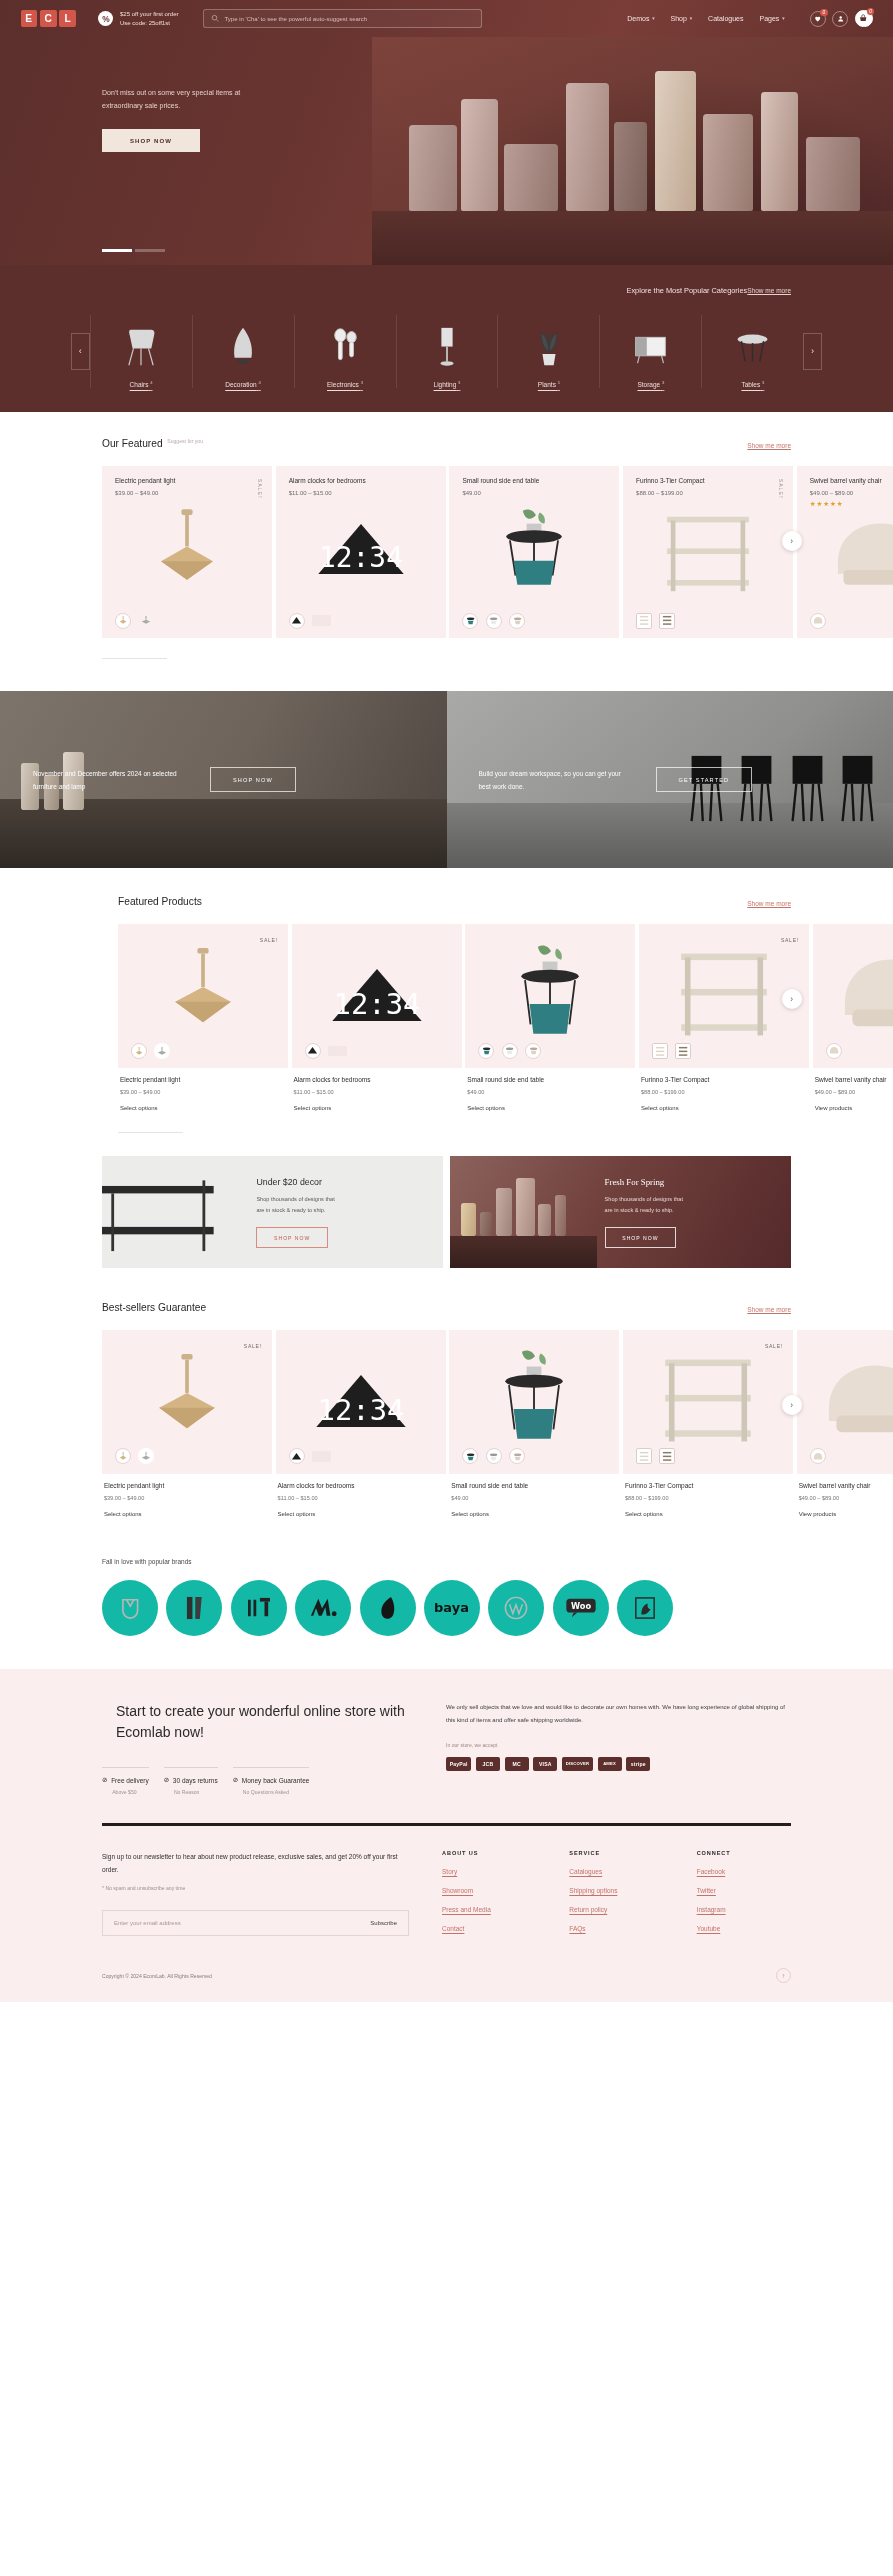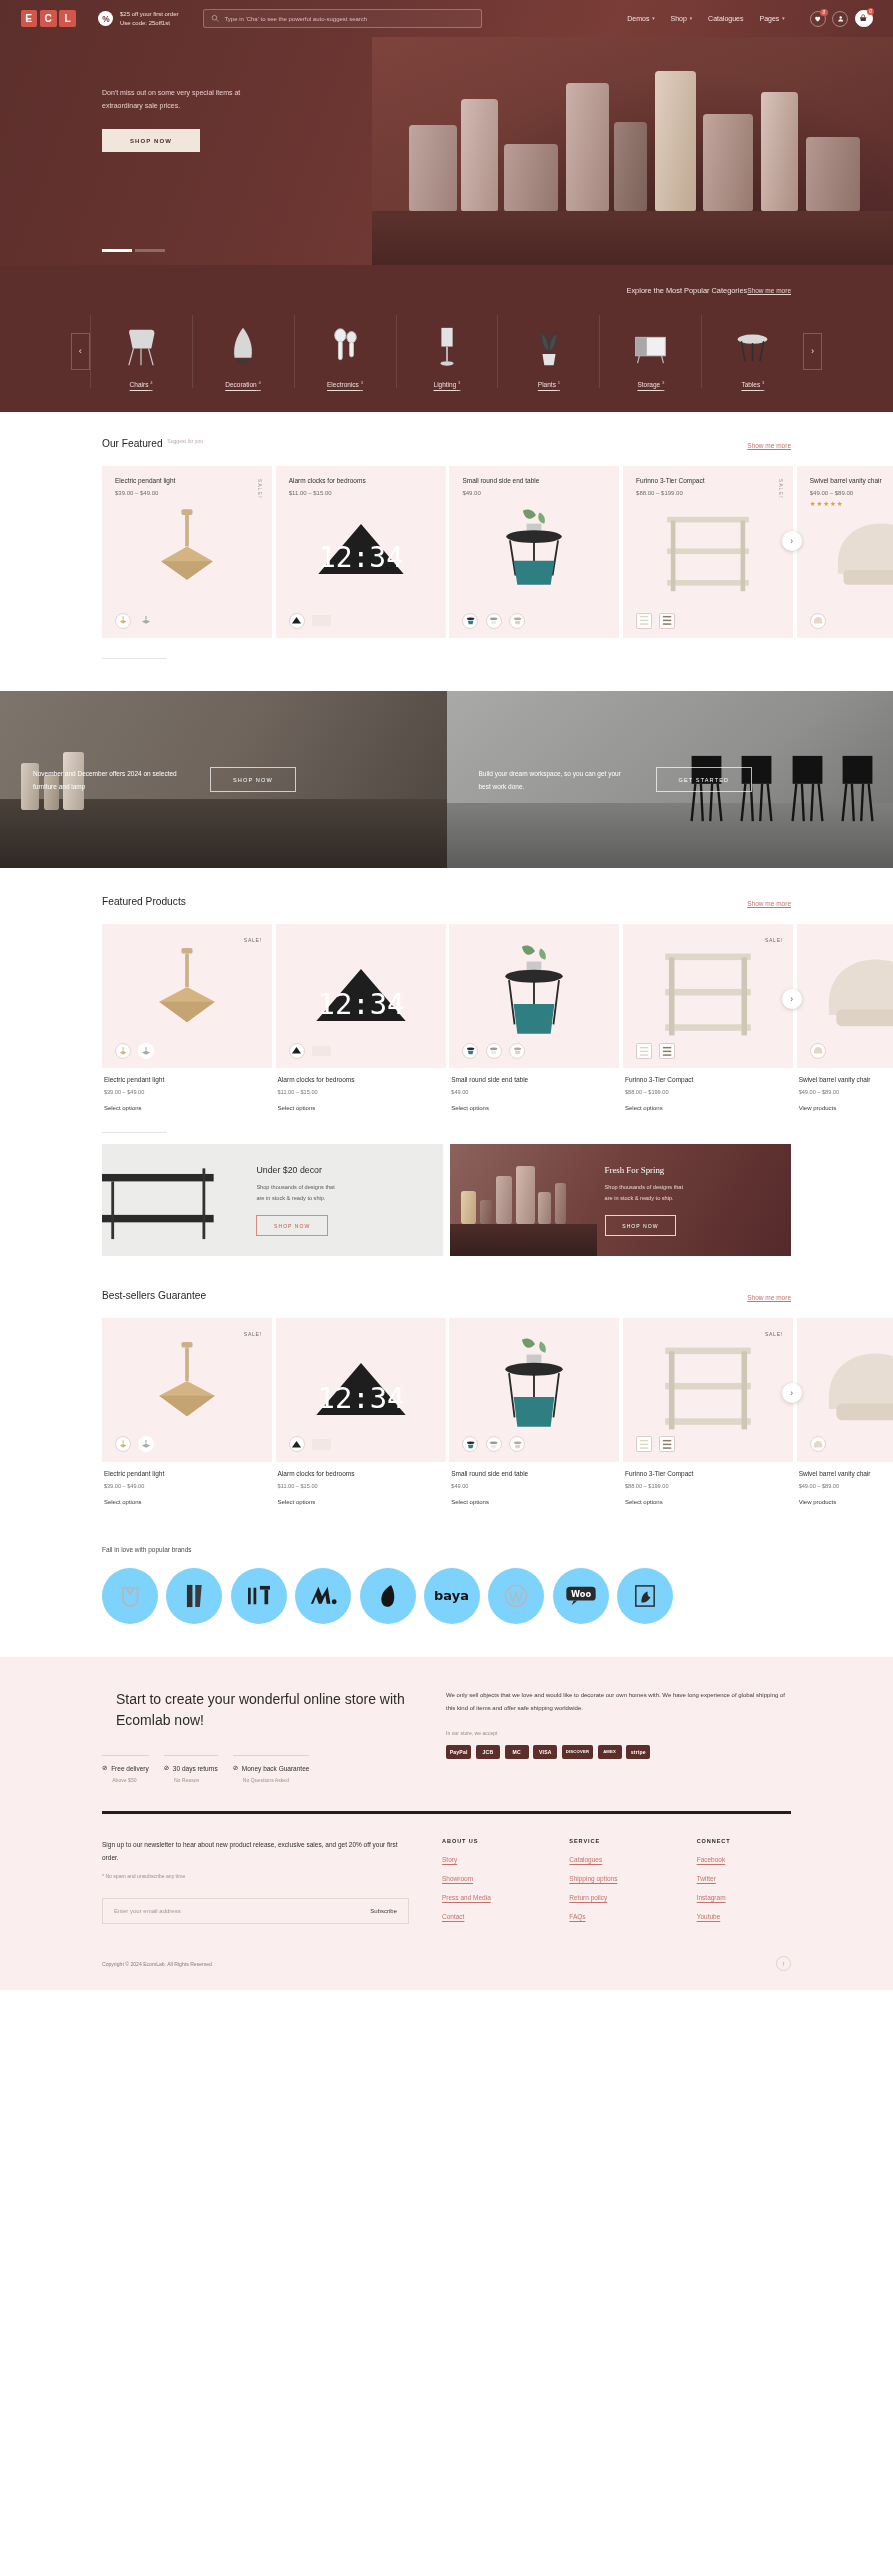--- a/index.html
+++ b/index.html
@@ -135,21 +135,21 @@
   .half.right{ background:linear-gradient(140deg,#a9a9a7 0%,#8f8f8d 60%,#6f6f6d 100%); }
   .half .bcopy{ font-size:6.5px; color:#fff; line-height:2; max-width:153px; margin-left:33px; }
   .half.right .bcopy{ margin-left:32px; }
   .btn-ghost{
     margin-left:24px; border:0.9px solid rgba(255,255,255,.7); color:#fff; background:transparent;
     font-size:5.6px; letter-spacing:1.1px; padding:8.4px 22px; cursor:pointer;
     font-family:"Liberation Sans",sans-serif;
   }
 
   
-  .promos{ display:flex; gap:7.4px; margin-top:4px; }
+  .promos{ display:flex; gap:7.4px; margin-top:16px; }
   .promo-card{ flex:1; height:112px; display:flex; align-items:center; position:relative; overflow:hidden; }
   .promo-card.light{ background:#ececea; }
   .promo-card.dark{ background:linear-gradient(120deg,#8c625c 0%,#70403c 45%,#54292a 100%); }
   .promo-card .pimg{ flex:0 0 147px; height:100%; position:relative; }
   .promo-card .ptext{ padding-left:7.4px; }
   .promo-card h4{ font-size:8.8px; font-weight:400; }
   .promo-card .ptext p{ font-size:5.6px; line-height:2; margin-top:7.4px; }
   .promo-card.light h4{ color:#2c2c2c; } .promo-card.light p{ color:#5a5a5a; }
   .promo-card.dark h4{ color:#fff;font-family:Liberation Serif, serif; } .promo-card.dark p{ color:#e8d6d3; }
   .btn-outline-red{
@@ -159,21 +159,21 @@
   }
   .btn-outline-white{
     margin-top:11px; border:0.9px solid rgba(255,255,255,.8); color:#fff; background:transparent;
     font-size:5.1px; letter-spacing:1px; padding:6.5px 16.7px; cursor:pointer;
     font-family:"Liberation Sans",sans-serif;
   }
 
   
   .brandlbl{ font-size:6.5px; color:#4a4a4a; }
   .brands{ display:flex; gap:8.4px; margin-top:15px; }
-  .brand{ width:56px; height:56px; border-radius:50%; background:#7dd3fc;
+  .brand{ width:56px; height:56px; border-radius:50%; background:#14b8a6;
     display:flex; align-items:center; justify-content:center; }
 
   
   .cta{ background:#fbeeee; margin-top:24px; padding:32px 102px 28px; }
   .cta-in{ display:flex; gap:37px; }
   .cta-l{ flex:0 0 307px; }
   .cta-l h2{ font-size:14px; font-weight:400; color:#2b2b2b; line-height:1.5;margin-left:14px; }
   .feats{ display:flex; gap:15px; margin-top:24px; }
   .feat{ border-top:0.9px solid #e4cfcc; padding-top:8.4px; }
   .feat .t{ font-size:6.5px; color:#2e2e2e; display:flex; align-items:center; gap:3.7px; }
@@ -571,21 +571,21 @@
         <svg width="41" height="69" viewBox="0 0 44 74">
             <path d="M6 2h32v30H6z" fill="#121212"></path>
             <path d="M10 32l-4 40M34 32l4 40M16 32l2 40M28 32l-2 40" stroke="#141414" stroke-width="2.5"></path>
           </svg>
       </div>
       <div class="bcopy" style="z-index:3">Build your dream workspace, so you can get your best work done.</div>
       <button class="btn-ghost" style="z-index:3">GET STARTED</button>
     </div>
   </div>
 
-  <div class="sect" style="padding-top:28px;padding-bottom:8px;">
+  <div class="sect" style="padding-top:28px;padding-bottom:8px;margin-left:16px;">
     <div class="sect-head">
       <h2>Featured Products</h2>
       <a class="showmore">Show me more</a>
     </div>
     <div class="prow">
 
       <div class="pcard grid">
         <div class="thumb">
           <div class="sale h">SALE!</div>
           <div style="position:absolute;left:50%;top:24px;transform:translateX(-50%);">

